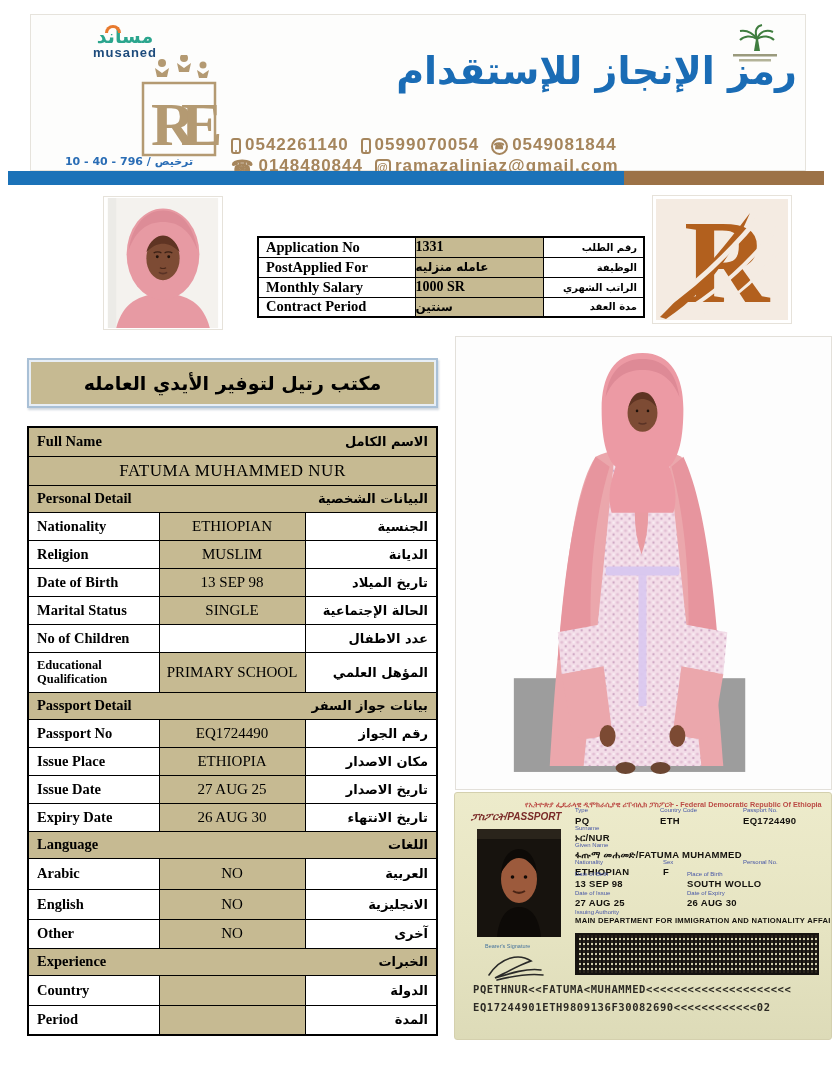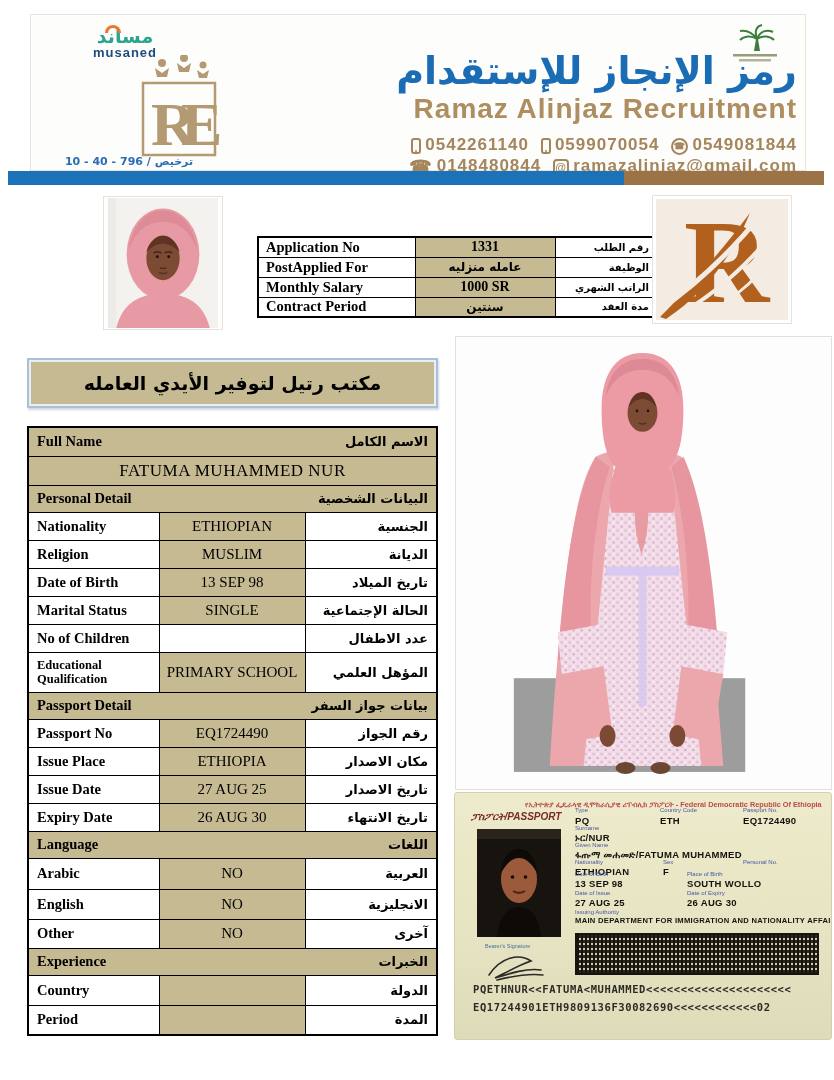--- a/index.html
+++ b/index.html
@@ -14,21 +14,21 @@
   .musaned .m-ar { font-family:"DejaVu Sans",sans-serif; font-weight:bold; font-size:19px; color:#2ba58d; position:relative; display:inline-block; line-height:18px;}
   .musaned .m-arc { position:absolute; left:40px; top:-2px; width:16px; height:8px; border:3px solid #e87a2e; border-bottom:none; border-radius:8px 8px 0 0; }
   .musaned .m-en { font-size:13px; font-weight:bold; color:#1d4b7c; letter-spacing:1px; margin-top:-2px; }
   .ministry { position:absolute; right:20px; top:8px; width:64px; height:46px; }
   .re-logo { position:absolute; left:98px; top:40px; width:100px; height:112px; }
   .license { position:absolute; left:8px; top:140px; width:180px; text-align:center;
     font-family:"DejaVu Sans",sans-serif; font-size:11px; font-weight:bold; color:#2a6db5; direction:rtl; }
   .title-wrap { position:absolute; left:200px; top:34px; width:566px; text-align:right; }
   .title-ar { font-family:"DejaVu Sans",sans-serif; font-weight:bold; font-size:38px; color:#1a6cb5; line-height:44px; }
   .title-en { font-family:"Liberation Sans",sans-serif; font-weight:bold; font-size:28px; color:#ae8d61; letter-spacing:1px; line-height:32px; }
-  .contact { position:absolute; left:200px; width:566px; display:flex; justify-content:flex-end; align-items:center; gap:12px;
+  .contact { position:absolute; left:200px; width:566px; display:flex; justify-content:flex-start; align-items:center; gap:12px;
     font-weight:bold; font-size:17px; color:#a5855c; letter-spacing:1px; }
   .contact1 { top:120px; }
   .contact2 { top:140px; }
   .ic-mob { display:inline-block; width:10px; height:16px; border:2px solid #a5855c; border-radius:3px; position:relative; top:1px;}
   .ic-mob::after { content:""; position:absolute; left:2px; bottom:0px; width:2px; height:2px; background:#a5855c; border-radius:50%; }
   .ic-wa { display:inline-flex; width:17px; height:17px; border:2px solid #a5855c; border-radius:50%; align-items:center; justify-content:center; font-size:9px; color:#a5855c; position:relative; top:1px;}
   .ic-tel { font-size:18px; color:#a5855c; position:relative; top:1px; }
   .ic-at { display:inline-flex; width:16px; height:16px; border:2px solid #a5855c; border-radius:4px; align-items:center; justify-content:center; font-size:11px; color:#a5855c; position:relative; top:1px;}
   .grp { display:flex; align-items:center; gap:4px; }
 
@@ -41,21 +41,21 @@
   .photo-frame { position:absolute; left:103px; top:196px; width:120px; height:134px;
     border:1px solid #e6e2da; background:#fff; padding:1px; }
   .r-frame { position:absolute; left:652px; top:195px; width:140px; height:129px;
     border:1px solid #e6e2da; background:#fff; padding:3px; }
   .r-inner { width:100%; height:100%; background:#f4ebe2; }
 
   .atable { position:absolute; left:257px; top:236px; border-collapse:collapse; table-layout:fixed;
     border:2px solid #000; background:#fff; }
   .atable td { border:1px solid #000; height:20px; overflow:hidden; white-space:nowrap; }
   .atable .a-en { width:157px; font-family:"Liberation Serif",serif; font-weight:bold; font-size:14.5px; padding-left:7px; }
-  .atable .a-val { width:140px; background:#c6ba92; text-align:center; font-family:"Liberation Serif",serif; font-weight:bold; font-size:14px;margin-left:28px; }
+  .atable .a-val { width:128px; background:#c6ba92; text-align:left; font-family:"Liberation Serif",serif; font-weight:bold; font-size:14px;margin-left:28px; }
   .atable .a-val.arval { font-family:"DejaVu Sans",sans-serif; font-size:12px; }
   .atable .a-ar { width:101px; text-align:right; padding-right:6px; font-family:"DejaVu Sans",sans-serif; font-weight:bold; font-size:10px; direction:rtl; }
 
   
   .banner { position:absolute; left:27px; top:358px; width:411px; height:50px;
     border:2px solid #a9c0d6; background:#c6ba92; box-shadow:inset 0 0 0 2px #e7eef5, 1px 2px 2px rgba(120,140,160,.35);
     display:flex; align-items:center; justify-content:center; }
   .banner span { font-family:"DejaVu Sans",sans-serif; font-weight:bold; font-size:19px; color:#000; direction:rtl; }
 
   
@@ -137,21 +137,20 @@
         <rect x="14" y="28" width="72" height="72" fill="none" stroke="#b49a72" stroke-width="2.5"></rect>
         <text x="22" y="90" font-family="Liberation Serif, serif" font-size="62" font-weight="bold" fill="#b49a72">R</text>
         <text x="52" y="90" font-family="Liberation Serif, serif" font-size="62" font-weight="bold" fill="#b49a72">E</text>
       </svg>
     </div>
 
     <div class="license">ترخيص / 796 - 40 - 10</div>
 
     <div class="title-wrap">
       <div class="title-ar">رمز الإنجاز للإستقدام</div>
-      <div class="title-en">Ramaz Alinjaz Recruitment</div>
     </div>
 
     <div class="contact contact1">
       <span class="grp">
         <span class="ic-mob"></span>
         <span>0542261140</span>
       </span>
       <span class="grp">
         <span class="ic-mob"></span>
         <span>0599070054</span>

